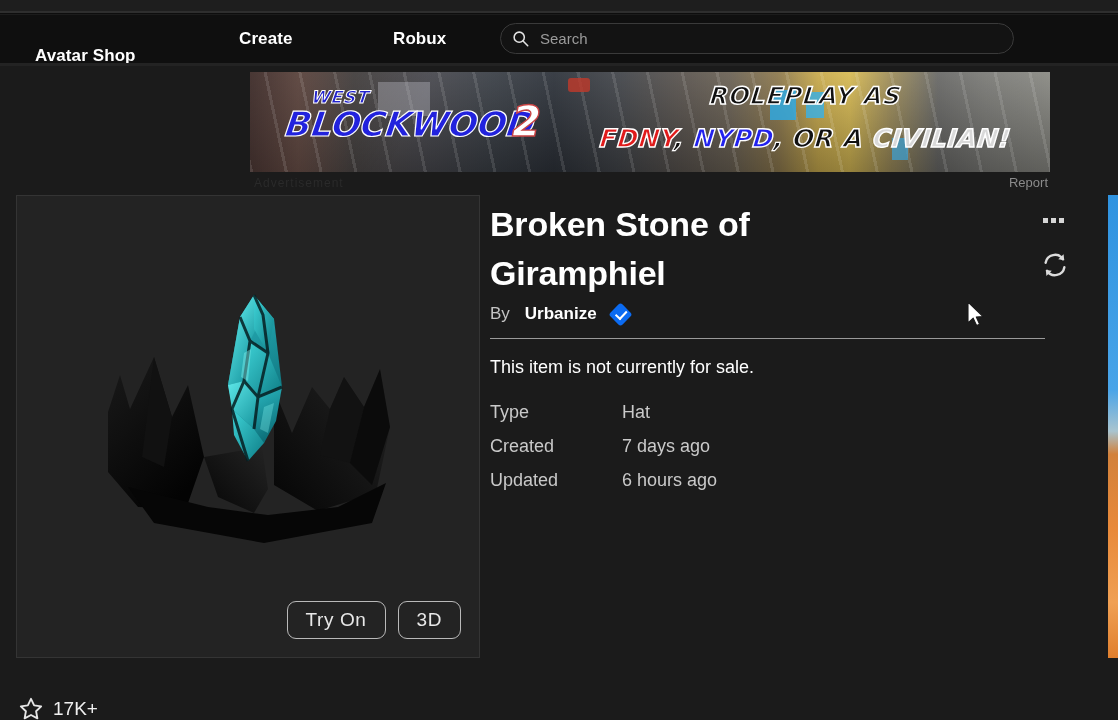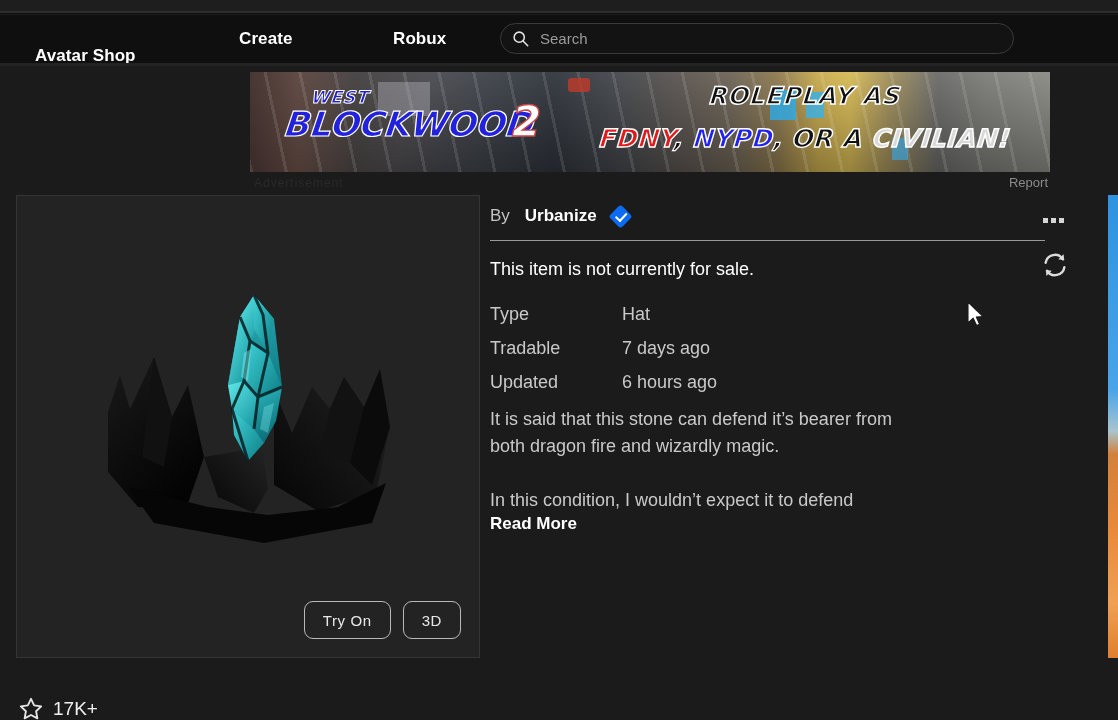--- a/index.html
+++ b/index.html
@@ -243,21 +243,21 @@
     align-items: center;
   }
   .pill-btn {
     height: 38px;
     padding: 0 18px;
     border: 1px solid #b9b9b9;
     border-radius: 9px;
     background: transparent;
     color: #e8e8e8;
     font-family: "Liberation Sans", sans-serif;
-    font-size: 15px;
+    font-size: 19px;
     letter-spacing: 0.6px;
     cursor: pointer;
     display: flex;
     align-items: center;
     justify-content: center;
   }
 
   
   .fav-row {
     position: absolute;
@@ -509,52 +509,47 @@
   </div>
 
   <div class="fav-row">
     <svg width="26" height="26" viewBox="0 0 24 24">
       <path d="M12 2.6 L14.9 8.6 L21.4 9.5 L16.7 14.1 L17.9 20.6 L12 17.5 L6.1 20.6 L7.3 14.1 L2.6 9.5 L9.1 8.6 Z" fill="none" stroke="#e6e6e6" stroke-width="1.7" stroke-linejoin="round"></path>
     </svg>
     <span class="fav-count">17K+</span>
   </div>
 
   <div class="detail">
+    <h1 class="item-title">Broken Stone of Giramphiel</h1>
 
     <div class="creator-row">
       <span class="by-label">By</span>
       <span class="creator-name">Urbanize</span>
       <span class="verified-badge"></span>
     </div>
 
     <div class="divider"></div>
 
     <div class="sale-note">This item is not currently for sale.</div>
 
     <div class="spec-table">
       <div class="spec-row">
         <span class="spec-key">Type</span>
         <span class="spec-val">Hat</span>
       </div>
       <div class="spec-row">
-        <span class="spec-key">Tradable</span>
+        <span class="spec-key">Created</span>
         <span class="spec-val">7 days ago</span>
       </div>
       <div class="spec-row">
         <span class="spec-key">Updated</span>
         <span class="spec-val">6 hours ago</span>
       </div>
 
       <div class="spec-row desc-row">
-        <span class="desc-body">
-          <span class="desc-p">It is said that this stone can defend it’s bearer from both dragon fire and wizardly magic.</span>
-          <div class="desc-gap"></div>
-          <span class="desc-p">In this condition, I wouldn’t expect it to defend</span>
-          <span class="read-more">Read More</span>
-        </span>
       </div>
     </div>
   </div>
 
   <div class="ellipsis-btn">
     <i></i>
     <i></i>
     <i></i>
   </div>
 

